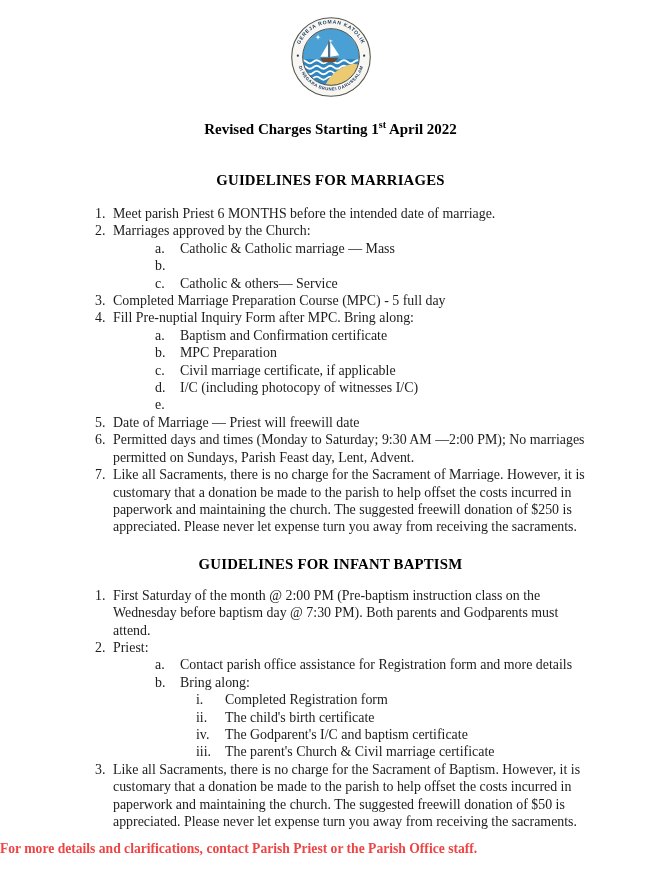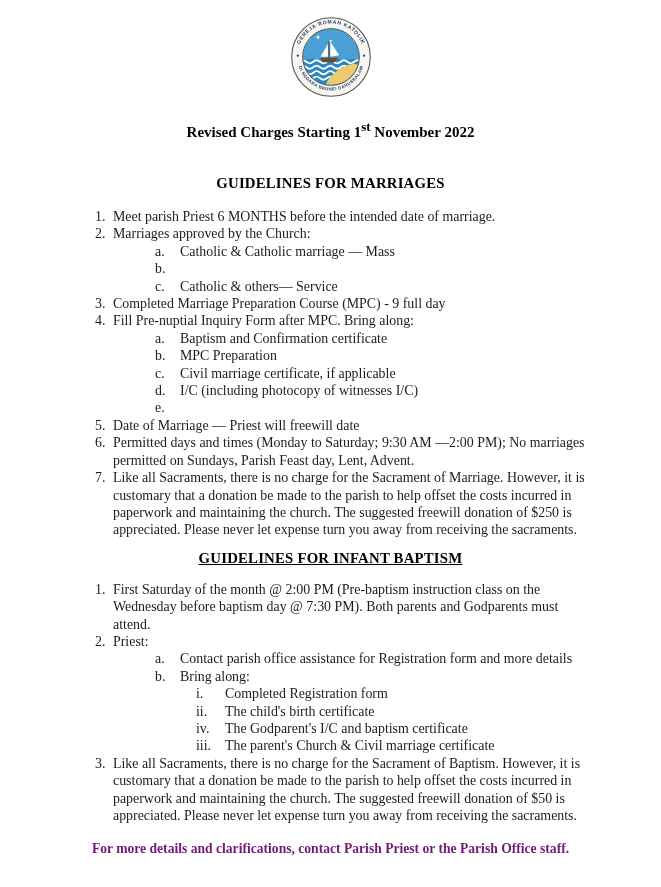--- a/index.html
+++ b/index.html
@@ -24,53 +24,52 @@
   }
   .arc-top { font-size:7.4px; letter-spacing:1.1px; }
   .arc-bottom { font-size:6.4px; letter-spacing:0.6px; }
   .doc-title {
     margin-top:21px;
     text-align:center;
     font-weight:bold;
     font-size:15px;
     color:#000;
   }
-  .doc-title sup { font-size:13px; }
+  .doc-title sup { font-size:10px; }
   .section-heading {
     text-align:center;
     font-weight:bold;
     font-size:14.8px;
     color:#000;
     letter-spacing:0.2px;
   }
   .heading-1 { margin-top:34px; }
-  .heading-2 { margin-top:11px;text-decoration:underline; }
+  .heading-2 { margin-top:20px; }
   .list {
     margin-top:16px;
     padding-left:95px;
     padding-right:76px;
     font-size:13.9px;
     line-height:17.4px;
   }
   .list-2 { margin-top:14px; }
   .li { display:flex; }
   .li .marker { flex:0 0 auto; }
   .li .txt { flex:1 1 auto; }
   .lvl0 .marker { width:18px; }
   .lvl1 { padding-left:60px; }
   .lvl1 .marker { width:25px; }
   .lvl2 { padding-left:101px; }
   .lvl2 .marker { width:29px; }
   .doc-footer {
     position:absolute;
     left:0; right:0; top:841px;
-    text-align:center;
     font-weight:bold;
     font-size:13.6px;
-    color:#701a75;
+    color:#ef4444;
   }
 </style>
 </head>
 <body>
 
 <div class="page">
 
   <div class="logo-wrap">
     <svg class="seal" viewBox="0 0 120 120" aria-hidden="true">
       <defs>
@@ -110,21 +109,21 @@
         <textPath href="#arcTop" startOffset="50%" text-anchor="middle">GEREJA ROMAN KATOLIK</textPath>
       </text>
       <text class="arc-text arc-bottom">
         <textPath href="#arcBottom" startOffset="50%" text-anchor="middle">DI NEGARA BRUNEI DARUSSALAM</textPath>
       </text>
       <circle cx="11.5" cy="58" r="1.6" fill="#1e3a5f"></circle>
       <circle cx="108.5" cy="58" r="1.6" fill="#1e3a5f"></circle>
     </svg>
   </div>
 
-  <div class="doc-title"><span>Revised Charges Starting 1</span><sup>st</sup><span> November 2022</span></div>
+  <div class="doc-title"><span>Revised Charges Starting 1</span><sup>st</sup><span> April 2022</span></div>
 
   <div class="section-heading heading-1">GUIDELINES FOR MARRIAGES</div>
   <div class="list list-1">
       <div class="li lvl0">
         <span class="marker">1.</span>
         <span class="txt">Meet parish Priest 6 MONTHS before the intended date of marriage.</span>
       </div>
       <div class="li lvl0">
         <span class="marker">2.</span>
         <span class="txt">Marriages approved by the Church:</span>
@@ -135,21 +134,21 @@
       </div>
       <div class="li lvl1">
         <span class="marker">b.</span>
       </div>
       <div class="li lvl1">
         <span class="marker">c.</span>
         <span class="txt">Catholic &amp; others— Service</span>
       </div>
       <div class="li lvl0">
         <span class="marker">3.</span>
-        <span class="txt">Completed Marriage Preparation Course (MPC) - 9 full day</span>
+        <span class="txt">Completed Marriage Preparation Course (MPC) - 5 full day</span>
       </div>
       <div class="li lvl0">
         <span class="marker">4.</span>
         <span class="txt">Fill Pre-nuptial Inquiry Form after MPC. Bring along:</span>
       </div>
       <div class="li lvl1">
         <span class="marker">a.</span>
         <span class="txt">Baptism and Confirmation certificate</span>
       </div>
       <div class="li lvl1">

